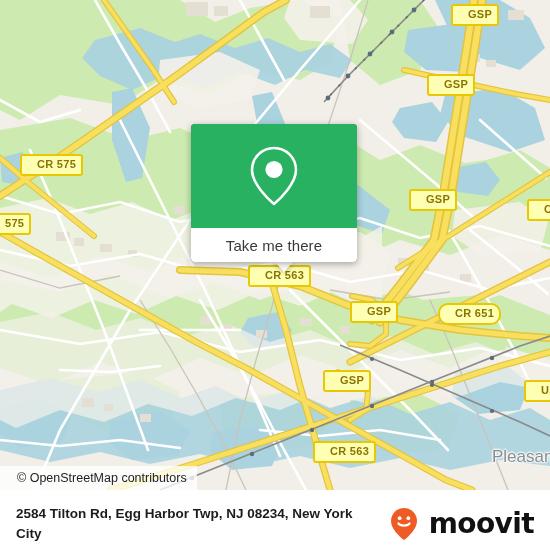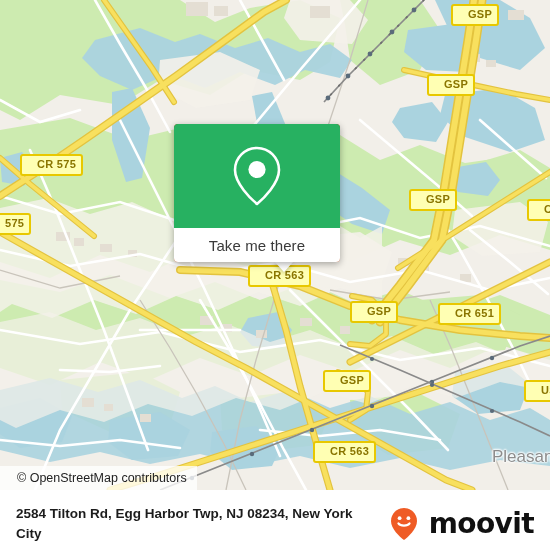--- a/index.html
+++ b/index.html
@@ -61,21 +61,21 @@
     font-size: 17px;
     white-space: nowrap;
     text-shadow:
       1px 0 2px #fff, -1px 0 2px #fff,
       0 1px 2px #fff, 0 -1px 2px #fff;
   }
 
   
   #popup-card {
     position: absolute;
-    left: 174px;
+    left: 191px;
     top: 124px;
     width: 166px;
     border-radius: 4px;
     box-shadow: 0 2px 7px rgba(0,0,0,0.33);
     overflow: hidden;
     background: #c2410c;
   }
   #popup-head {
     height: 104px;
     background: #27b161;
@@ -372,21 +372,21 @@
 
     <div id="shield-layer">
         <div class="shield" style="left: 451px; top: 4px;">GSP</div>
         <div class="shield" style="left: 427px; top: 74px;">GSP</div>
         <div class="shield" style="left: 20px; top: 154px;">CR 575</div>
         <div class="shield" style="left: -12px; top: 213px;">575</div>
         <div class="shield" style="left: 409px; top: 189px;">GSP</div>
         <div class="shield" style="left: 527px; top: 199px;">CR</div>
         <div class="shield" style="left: 248px; top: 265px;">CR 563</div>
         <div class="shield" style="left: 350px; top: 301px;">GSP</div>
-        <div class="shield" style="left: 438px; top: 303px;">CR 651</div>
+        <div class="shield" style="left: 438px; top: 303px; border-radius: 10px;">CR 651</div>
         <div class="shield" style="left: 323px; top: 370px;">GSP</div>
         <div class="shield" style="left: 524px; top: 380px;">US 9</div>
         <div class="shield" style="left: 313px; top: 441px;">CR 563</div>
       </div>
 
     <div id="place-layer">
         <div class="place-label" style="left: 492px; top: 447px;">Pleasan</div>
       </div>
 
     <div id="popup-tail"></div>

